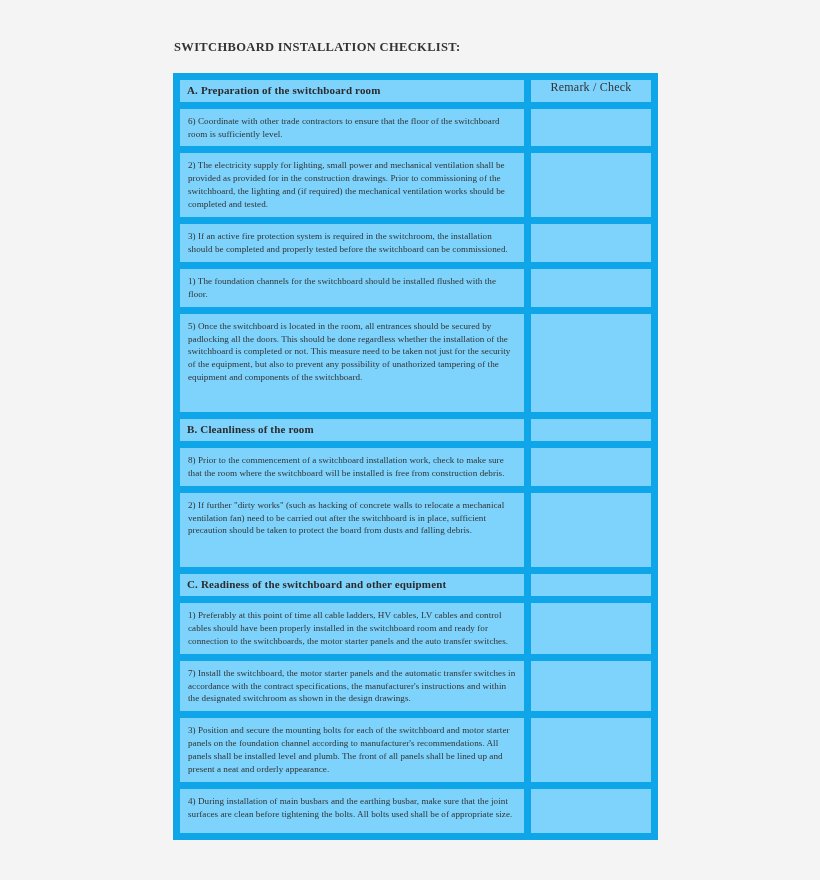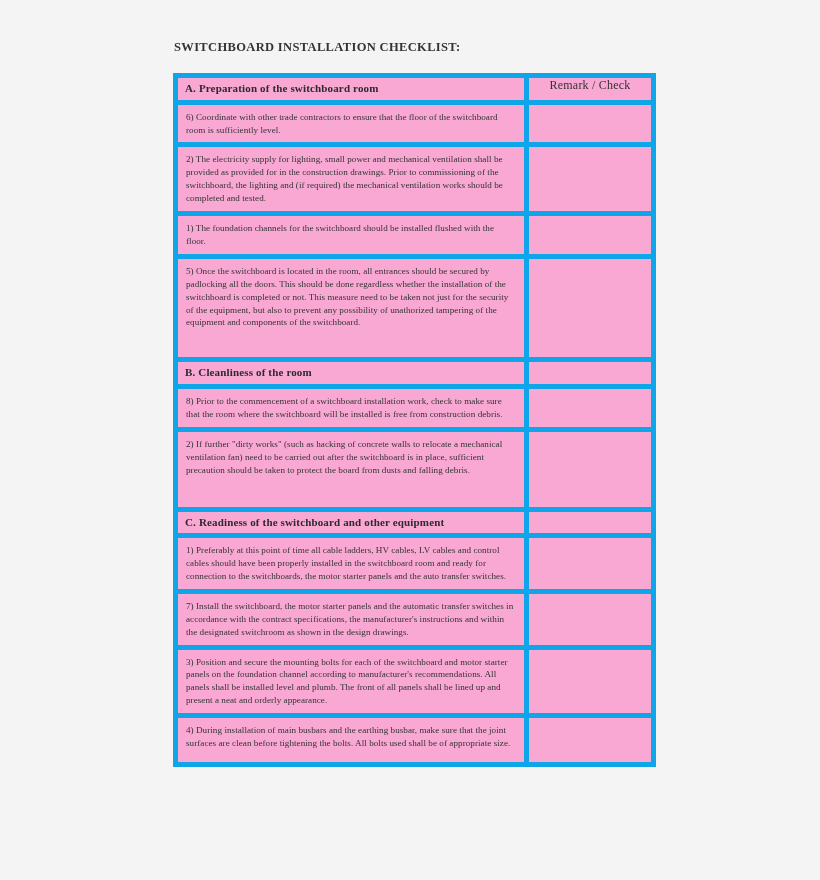--- a/index.html
+++ b/index.html
@@ -33,24 +33,24 @@
   }
   .checklist-table {
     position: absolute;
     left: 173px;
     top: 73px;
     width: 478px;
     border-collapse: collapse;
     table-layout: fixed;
   }
   .checklist-table td {
-    border: 5px solid #0ea5e9;
+    border: 7px solid #0ea5e9;
     vertical-align: top;
     padding: 0;
-    background: #f9a8d4;
+    background: #7dd3fc;
   }
   .col-item { width: 351px; }
   .col-remark { width: 127px; }
 
   .cell-pad {
     padding: 6px 8px 6px 8px;
     font-size: 9.1px;
     line-height: 1.42;
     color: #333333;
     letter-spacing: 0.05px;
@@ -104,20 +104,26 @@
         <td class="blank"></td>
       </tr>
 
       <tr>
         <td>
           <div class="cell-pad">2) The electricity supply for lighting, small power and mechanical ventilation shall be provided as provided for in the construction drawings. Prior to commissioning of the switchboard, the lighting and (if required) the mechanical ventilation works should be completed and tested.</div>
         </td>
         <td class="blank"></td>
       </tr>
 
+      <tr>
+        <td>
+          <div class="cell-pad">3) If an active fire protection system is required in the switchroom, the installation should be completed and properly tested before the switchboard can be commissioned.</div>
+        </td>
+        <td class="blank"></td>
+      </tr>
 
       <tr>
         <td>
           <div class="cell-pad">1) The foundation channels for the switchboard should be installed flushed with the floor.</div>
         </td>
         <td class="blank"></td>
       </tr>
 
       <tr class="pad-extra-a">
         <td>

